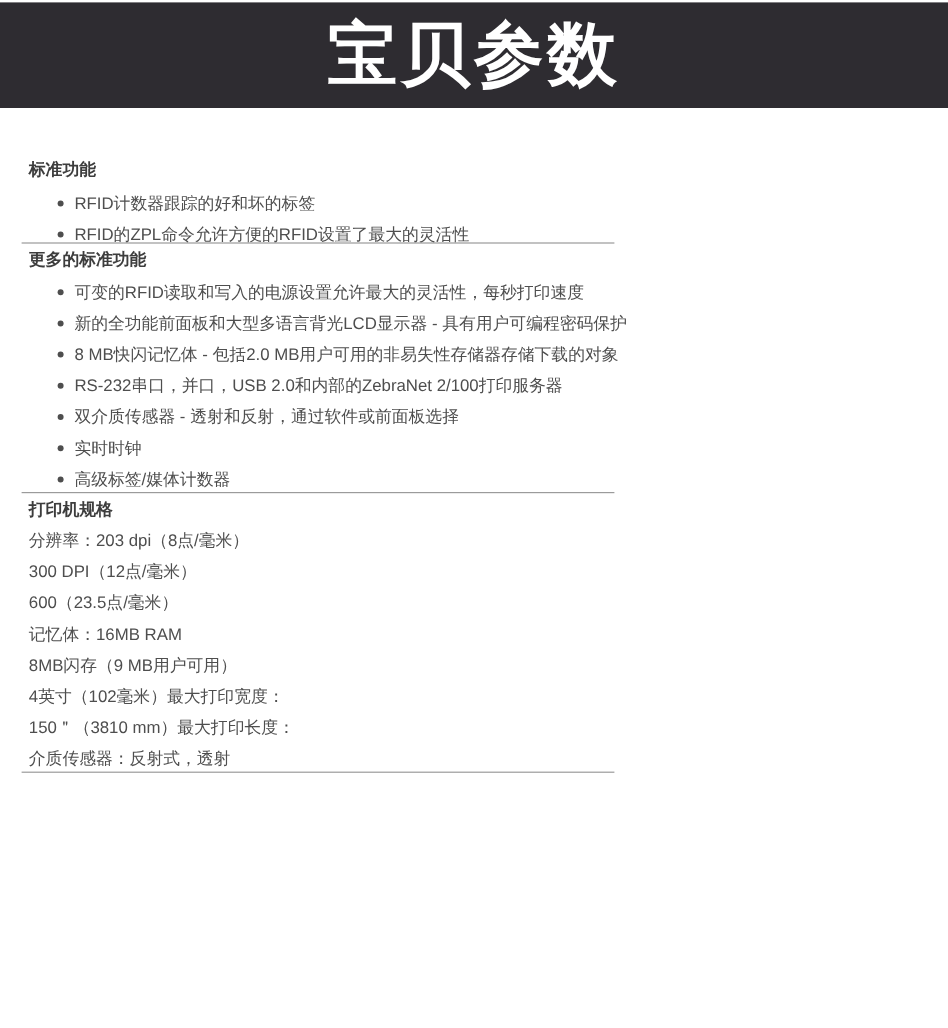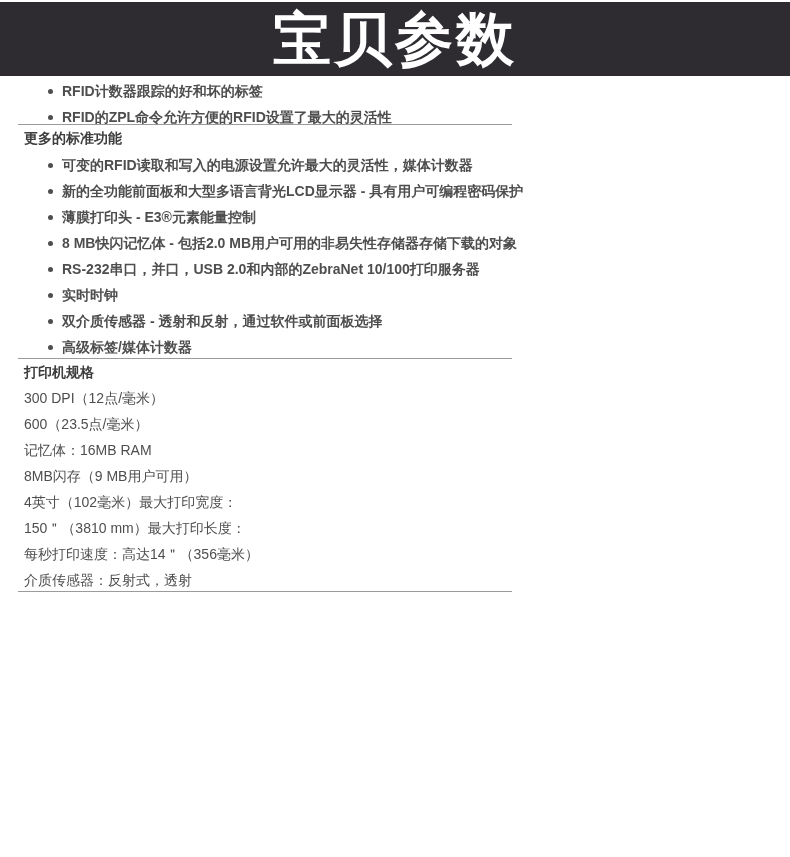--- a/index.html
+++ b/index.html
@@ -5,21 +5,21 @@
   html, body { margin: 0; padding: 0; }
   body {
     width: 790px;
     height: 857px;
     background: #ffffff;
     font-family: "Liberation Sans", "DejaVu Sans", sans-serif;
     overflow: hidden;
   }
   .banner {
     margin-top: 2px;
-    height: 74px;
+    height: 88px;
     background: #2e2c31;
     display: flex;
     align-items: center;
     justify-content: center;
   }
   .banner-title {
     color: #ffffff;
     font-size: 58px;
     font-weight: bold;
     letter-spacing: 3px;
@@ -32,21 +32,20 @@
     color: #3d3d3d;
     line-height: 26px;
   }
   .heading-1 { margin-top: 38px; }
   .heading-2 { }
   .heading-3 { }
   ul.bullet-list {
     list-style: none;
     margin: 2px 0 -6px 0;
     padding-left: 38px;
-    font-weight: bold;
   }
   ul.bullet-list.second { margin-top: 1px; margin-bottom: -2px; }
   ul.bullet-list li {
     position: relative;
     font-size: 14px;
     line-height: 26px;
     color: #4e4e4e;
   }
   ul.bullet-list li::before {
     content: "";
@@ -76,45 +75,45 @@
 </style>
 </head>
 <body>
 
 <div class="banner">
   <div class="banner-title">宝贝参数</div>
 </div>
 
 <div class="content">
 
+  <div class="section-heading heading-1">标准功能</div>
   <ul class="bullet-list">
     <li>RFID计数器跟踪的好和坏的标签</li>
     <li>RFID的ZPL命令允许方便的RFID设置了最大的灵活性</li>
   </ul>
   <hr class="divider">
 
   <div class="section-heading heading-2">更多的标准功能</div>
   <ul class="bullet-list second">
-    <li>可变的RFID读取和写入的电源设置允许最大的灵活性，媒体计数器</li>
+    <li>可变的RFID读取和写入的电源设置允许最大的灵活性，每秒打印速度</li>
     <li>新的全功能前面板和大型多语言背光LCD显示器 - 具有用户可编程密码保护</li>
-    <li>薄膜打印头 - E3®元素能量控制</li>
     <li>8 MB快闪记忆体 - 包括2.0 MB用户可用的非易失性存储器存储下载的对象</li>
-    <li>RS-232串口，并口，USB 2.0和内部的ZebraNet 10/100打印服务器</li>
+    <li>RS-232串口，并口，USB 2.0和内部的ZebraNet 2/100打印服务器</li>
+    <li>双介质传感器 - 透射和反射，通过软件或前面板选择</li>
     <li>实时时钟</li>
-    <li>双介质传感器 - 透射和反射，通过软件或前面板选择</li>
     <li>高级标签/媒体计数器</li>
   </ul>
   <hr class="divider">
 
   <div class="section-heading heading-3">打印机规格</div>
   <div class="spec-lines">
+    <p class="spec-line">分辨率：203 dpi（8点/毫米）</p>
     <p class="spec-line">300 DPI（12点/毫米）</p>
     <p class="spec-line">600（23.5点/毫米）</p>
     <p class="spec-line">记忆体：16MB RAM</p>
     <p class="spec-line">8MB闪存（9 MB用户可用）</p>
     <p class="spec-line">4英寸（102毫米）最大打印宽度：</p>
     <p class="spec-line">150＂（3810 mm）最大打印长度：</p>
-    <p class="spec-line">每秒打印速度：高达14＂（356毫米）</p>
     <p class="spec-line">介质传感器：反射式，透射</p>
   </div>
   <hr class="divider last">
 
 </div>
 
 </body></html>

